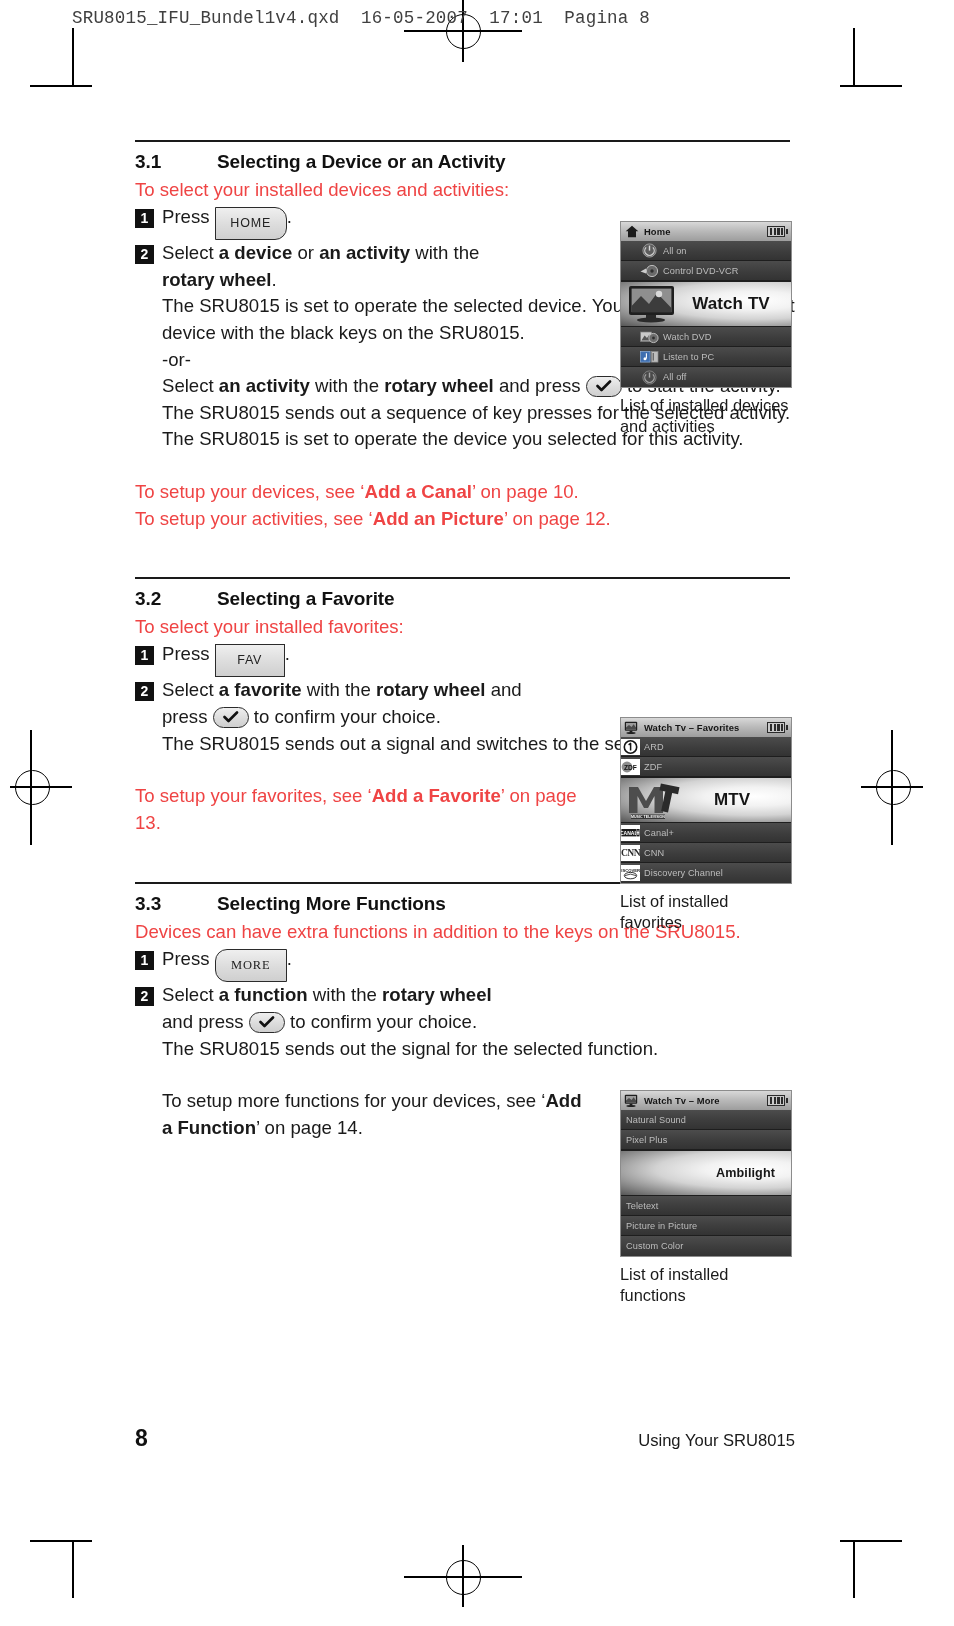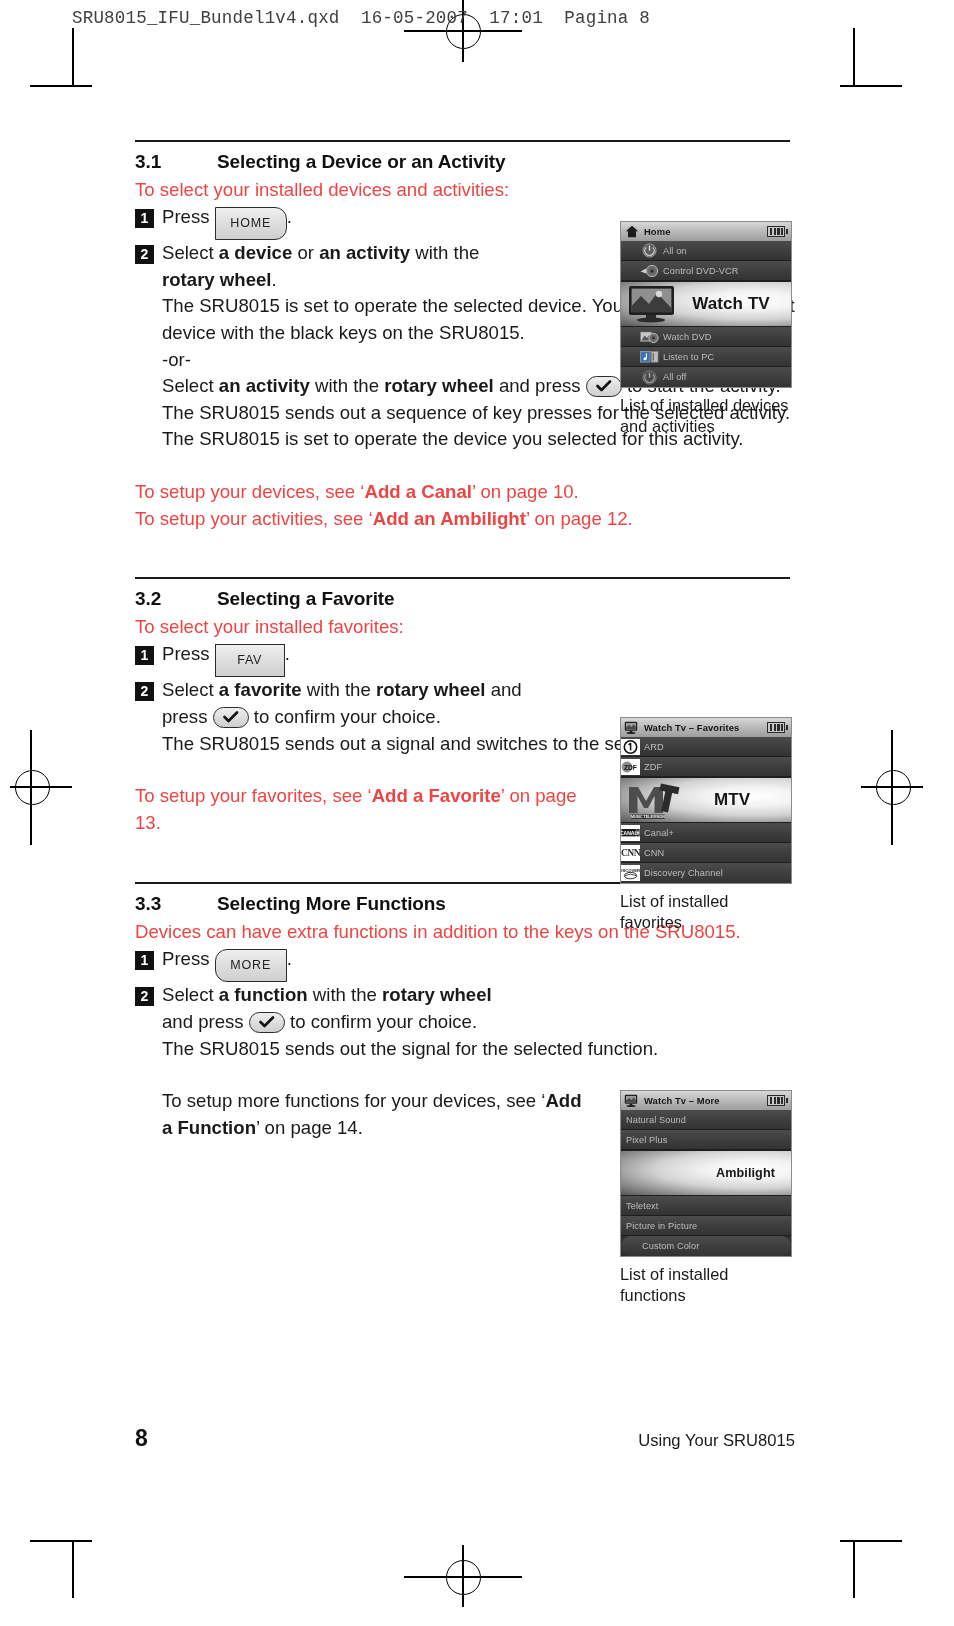--- a/index.html
+++ b/index.html
@@ -122,20 +122,21 @@
     width: 72px;
     border-radius: 0 12px 12px 0;
   }
   .key.fav {
     width: 70px;
     border-radius: 0;
   }
   .key.more {
     width: 72px;
     border-radius: 12px 0 0 12px;
+    font-family: Liberation Serif, serif;
   }
   .key.ok {
     width: 36px;
     height: 21px;
     border-radius: 11px;
     padding: 0;
     line-height: 19px;
     font-size: 14px;
     vertical-align: -5px;
   }
@@ -344,21 +345,21 @@
     <span>to start the activity.</span>
   </div>
   <div class="step-cont">The SRU8015 sends out a sequence of key presses for the selected activity. The SRU8015 is set to operate the device you selected for this activity.</div>
 
   <div class="gap-md"></div>
 
   <p class="body-line">
     <span>To setup your devices, see ‘</span><b>Add a Canal</b><span>’ on page 10.</span>
   </p>
   <p class="body-line">
-    <span>To setup your activities, see ‘</span><b>Add an Ambilight</b><span>’ on page 12.</span>
+    <span>To setup your activities, see ‘</span><b>Add an Picture</b><span>’ on page 12.</span>
   </p>
 
   <div class="gap-lg" style="height:45px;"></div>
 
   <div class="rule"></div>
   <div class="sec-head">
     <span class="num">3.2</span><span>Selecting a Favorite</span>
   </div>
   <p class="body-line">To select your installed favorites:</p>
 
@@ -648,21 +649,21 @@
     </div>
     <div class="row sel noicon">
       <span class="r-txt">Ambilight</span>
     </div>
     <div class="row" style="padding-left:5px;">
       <span class="r-txt">Teletext</span>
     </div>
     <div class="row" style="padding-left:5px;">
       <span class="r-txt">Picture in Picture</span>
     </div>
-    <div class="row" style="padding-left:21px; border-bottom:none;border-radius:10px;">
+    <div class="row" style="padding-left:5px; border-bottom:none;">
       <span class="r-txt">Custom Color</span>
     </div>
   </div>
   <div class="caption">List of installed functions</div>
 </div>
 
 <div class="footer">
   <span class="folio">8</span>
   <span class="runhead">Using Your SRU8015</span>
 </div>

